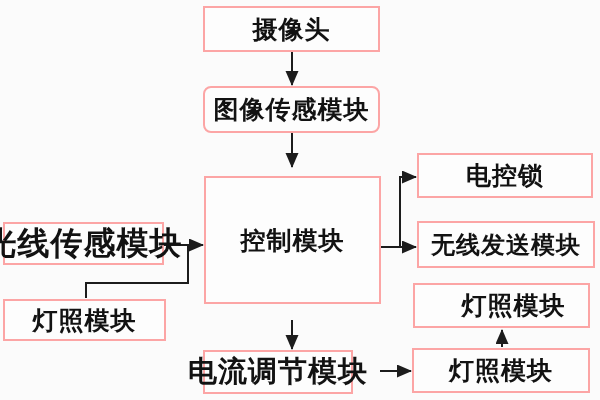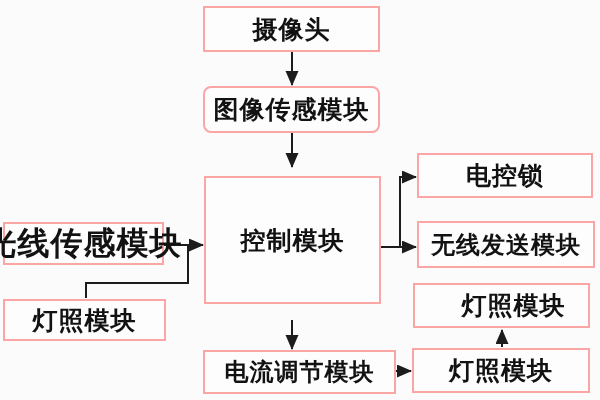--- a/index.html
+++ b/index.html
@@ -38,21 +38,21 @@
   }
   
   .n-camera       { left: 203px; top:   6px; width: 177px; height: 46px; }
   .n-imgsensor    { left: 203px; top:  86px; width: 177px; height: 47px; border-radius: 8px; }
   .n-control      { left: 204px; top: 176px; width: 177px; height: 128px; text-align: right; }
   .n-lightsensor  { left:   3px; top: 222px; width: 161px; height: 43px; font-size: 32px; }
   .n-button       { left:   3px; top: 299px; width: 163px; height: 42px; }
   .n-lock         { left: 417px; top: 153px; width: 176px; height: 45px; text-align: center; }
   .n-wireless     { left: 417px; top: 221px; width: 178px; height: 47px; font-size: 24px; }
   .n-lighting     { left: 413px; top: 283px; width: 177px; height: 45px; padding-left: 24px; }
-  .n-currentreg   { left: 203px; top: 350px; width: 193px; height: 44px; font-size: 24px; }
+  .n-currentreg   { left: 203px; top: 350px; width: 150px; height: 44px; font-size: 29px; }
   .n-power        { left: 412px; top: 348px; width: 178px; height: 45px; }
 </style>
 </head>
 <body>
 
 <div class="canvas">
 
   <svg class="wires" viewBox="0 0 600 400" xmlns="http://www.w3.org/2000/svg">
     <defs>
       <marker id="ah" markerUnits="userSpaceOnUse" markerWidth="16" markerHeight="14" refX="14" refY="6.5" orient="auto">

